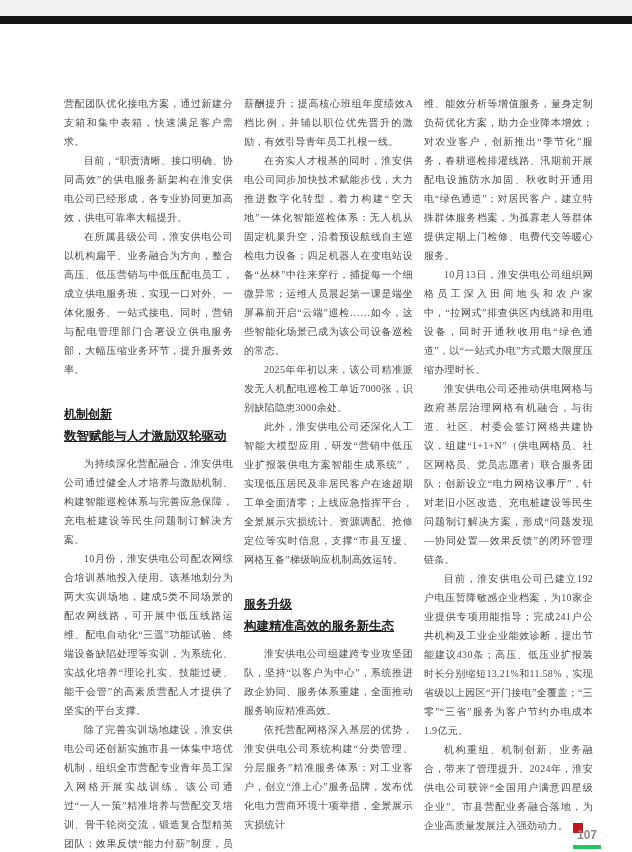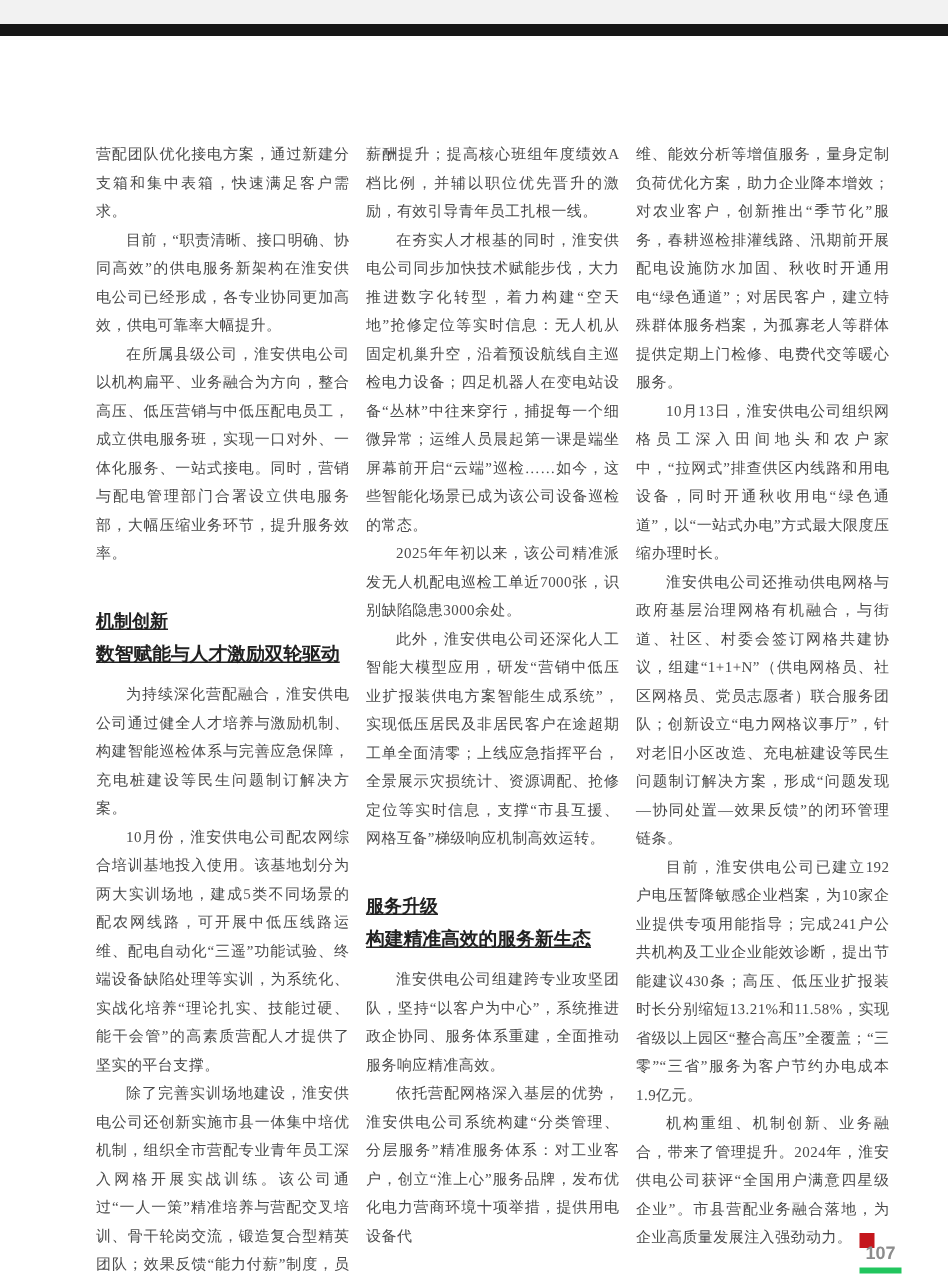--- a/index.html
+++ b/index.html
@@ -97,36 +97,36 @@
         <div class="kicker">机制创新</div>
         <div class="title">数智赋能与人才激励双轮驱动</div>
       </div>
       <p class="para indent">为持续深化营配融合，淮安供电公司通过健全人才培养与激励机制、构建智能巡检体系与完善应急保障，充电桩建设等民生问题制订解决方案。</p>
       <p class="para indent">10月份，淮安供电公司配农网综合培训基地投入使用。该基地划分为两大实训场地，建成5类不同场景的配农网线路，可开展中低压线路运维、配电自动化“三遥”功能试验、终端设备缺陷处理等实训，为系统化、实战化培养“理论扎实、技能过硬、能干会管”的高素质营配人才提供了坚实的平台支撑。</p>
       <p class="para indent">除了完善实训场地建设，淮安供电公司还创新实施市县一体集中培优机制，组织全市营配专业青年员工深入网格开展实战训练。该公司通过“一人一策”精准培养与营配交叉培训、骨干轮岗交流，锻造复合型精英团队；效果反馈“能力付薪”制度，员工获得多类技能等级证书即可享受</p>
     </div>
 
     <div class="col">
       <p class="para">薪酬提升；提高核心班组年度绩效A档比例，并辅以职位优先晋升的激励，有效引导青年员工扎根一线。</p>
-      <p class="para indent">在夯实人才根基的同时，淮安供电公司同步加快技术赋能步伐，大力推进数字化转型，着力构建“空天地”抢修定位等实时信息：无人机从固定机巢升空，沿着预设航线自主巡检电力设备；四足机器人在变电站设备“丛林”中往来穿行，捕捉每一个细微异常；运维人员晨起第一课是端坐屏幕前开启“云端”巡检……如今，这些智能化场景已成为该公司设备巡检的常态。</p>
+      <p class="para indent">在夯实人才根基的同时，淮安供电公司同步加快技术赋能步伐，大力推进数字化转型，着力构建“空天地”一体化智能巡检体系：无人机从固定机巢升空，沿着预设航线自主巡检电力设备；四足机器人在变电站设备“丛林”中往来穿行，捕捉每一个细微异常；运维人员晨起第一课是端坐屏幕前开启“云端”巡检……如今，这些智能化场景已成为该公司设备巡检的常态。</p>
       <p class="para indent">2025年年初以来，该公司精准派发无人机配电巡检工单近7000张，识别缺陷隐患3000余处。</p>
       <p class="para indent">此外，淮安供电公司还深化人工智能大模型应用，研发“营销中低压业扩报装供电方案智能生成系统”，实现低压居民及非居民客户在途超期工单全面清零；上线应急指挥平台，全景展示灾损统计、资源调配、抢修定位等实时信息，支撑“市县互援、网格互备”梯级响应机制高效运转。</p>
       <div class="heading">
         <div class="kicker">服务升级</div>
         <div class="title">构建精准高效的服务新生态</div>
       </div>
       <p class="para indent">淮安供电公司组建跨专业攻坚团队，坚持“以客户为中心”，系统推进政企协同、服务体系重建，全面推动服务响应精准高效。</p>
-      <p class="para indent">依托营配网格深入基层的优势，淮安供电公司系统构建“分类管理、分层服务”精准服务体系：对工业客户，创立“淮上心”服务品牌，发布优化电力营商环境十项举措，提供用电设备代</p>
+      <p class="para indent">依托营配网格深入基层的优势，淮安供电公司系统构建“分类管理、分层服务”精准服务体系：对工业客户，创立“淮上心”服务品牌，发布优化电力营商环境十项举措，全景展示灾损统计</p>
     </div>
 
     <div class="col">
       <p class="para">维、能效分析等增值服务，量身定制负荷优化方案，助力企业降本增效；对农业客户，创新推出“季节化”服务，春耕巡检排灌线路、汛期前开展配电设施防水加固、秋收时开通用电“绿色通道”；对居民客户，建立特殊群体服务档案，为孤寡老人等群体提供定期上门检修、电费代交等暖心服务。</p>
       <p class="para indent">10月13日，淮安供电公司组织网格员工深入田间地头和农户家中，“拉网式”排查供区内线路和用电设备，同时开通秋收用电“绿色通道”，以“一站式办电”方式最大限度压缩办理时长。</p>
       <p class="para indent">淮安供电公司还推动供电网格与政府基层治理网格有机融合，与街道、社区、村委会签订网格共建协议，组建“1+1+N”（供电网格员、社区网格员、党员志愿者）联合服务团队；创新设立“电力网格议事厅”，针对老旧小区改造、充电桩建设等民生问题制订解决方案，形成“问题发现—协同处置—效果反馈”的闭环管理链条。</p>
-      <p class="para indent">目前，淮安供电公司已建立192户电压暂降敏感企业档案，为10家企业提供专项用能指导；完成241户公共机构及工业企业能效诊断，提出节能建议430条；高压、低压业扩报装时长分别缩短13.21%和11.58%，实现省级以上园区“整合高压”全覆盖；“三零”“三省”服务为客户节约办电成本1.9亿元。</p>
+      <p class="para indent">目前，淮安供电公司已建立192户电压暂降敏感企业档案，为10家企业提供专项用能指导；完成241户公共机构及工业企业能效诊断，提出节能建议430条；高压、低压业扩报装时长分别缩短13.21%和11.58%，实现省级以上园区“开门接电”全覆盖；“三零”“三省”服务为客户节约办电成本1.9亿元。</p>
       <p class="para indent">
         <span>机构重组、机制创新、业务融合，带来了管理提升。2024年，淮安供电公司获评“全国用户满意四星级企业”。市县营配业务融合落地，为企业高质量发展注入强劲动力。</span>
         <span class="end-mark">G</span>
       </p>
     </div>
 
   </div>
 
   <div class="page-number">107</div>
   <div class="bottom-edge"></div>

